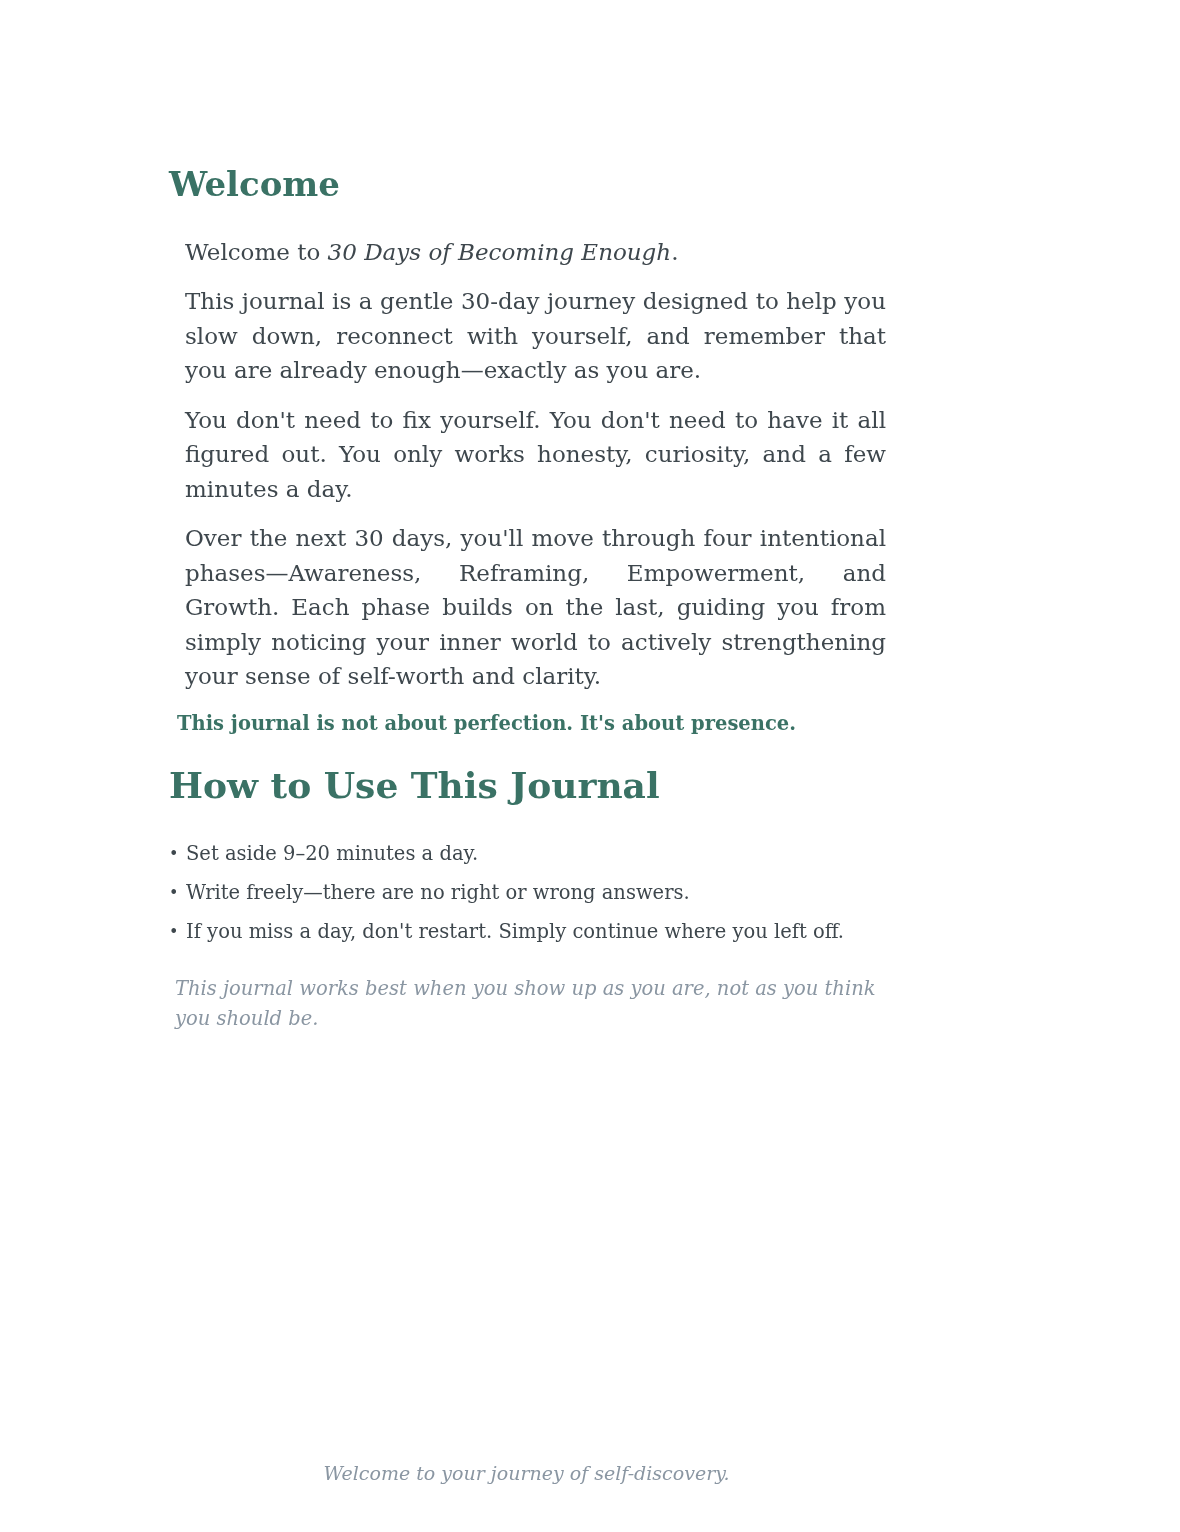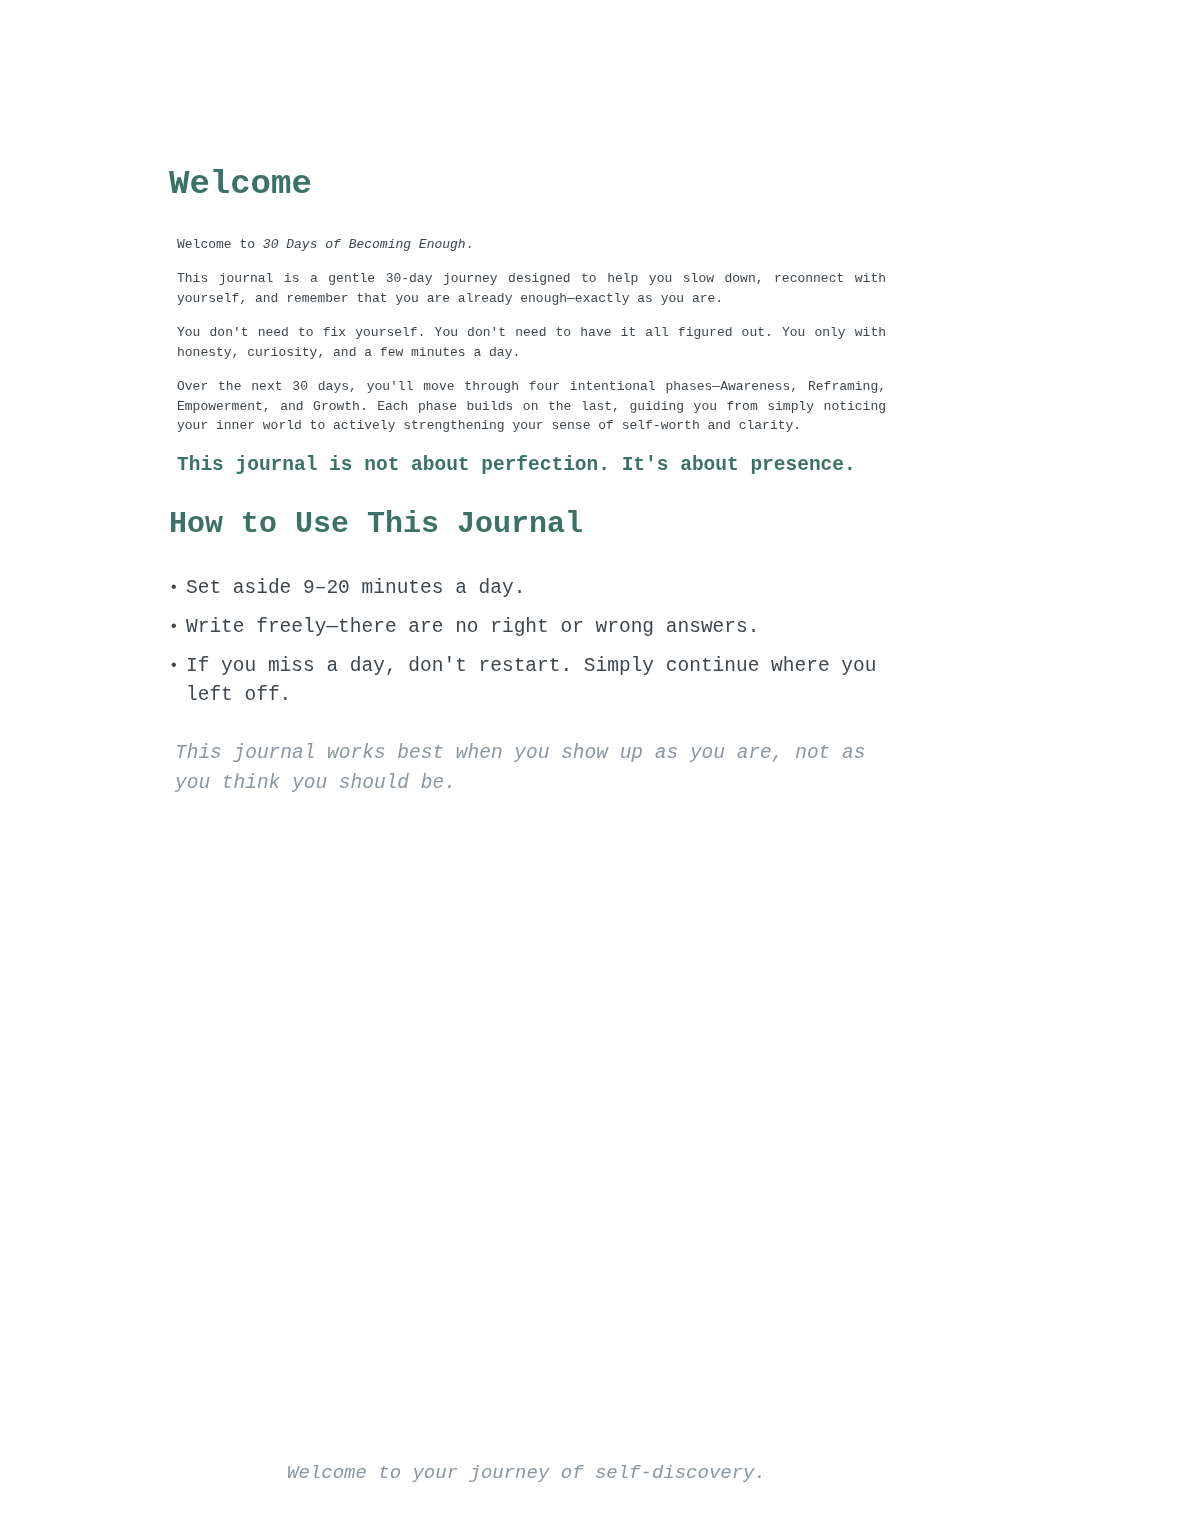--- a/index.html
+++ b/index.html
@@ -11,45 +11,44 @@
     width: 1180px;
     height: 1532px;
     font-family: "DejaVu Serif", "Liberation Serif", serif;
   }
   .page {
     position: relative;
     width: 1053px;
     height: 1532px;
     background: #ffffff;
     overflow: hidden;
-    font-family: Liberation Mono, monospace;
   }
   .content {
     padding: 164px 167px 0 169px;
     color: #3E474D;
   }
   h1.page-title {
     font-size: 34px;
     line-height: 1.2;
     font-weight: bold;
     color: #3A7265;
     margin: 0 0 30px 0;
   }
   h2.section-title {
-    font-size: 30px;
+    font-size: 36px;
     line-height: 1.2;
     font-weight: bold;
     color: #3A7265;
     margin: 6px 0 32px 0;
   }
   p.intro,
   p.body-para {
-    font-size: 13px;
+    font-size: 23px;
     line-height: 1.5;
-    margin: 0 0 15px 8px;
+    margin: 0 0 15px 16px;
   }
   p.body-para {
     text-align: justify;
   }
   em.book-title {
     font-style: italic;
   }
   p.emphasis {
     font-size: 19.5px;
     line-height: 1.5;
@@ -103,21 +102,21 @@
 
 <div class="page">
   <main class="content">
 
     <h1 class="page-title">Welcome</h1>
 
     <p class="intro"><span>Welcome to </span><em class="book-title">30 Days of Becoming Enough</em><span>.</span></p>
 
     <p class="body-para">This journal is a gentle 30-day journey designed to help you slow down, reconnect with yourself, and remember that you are already enough—exactly as you are.</p>
 
-    <p class="body-para">You don't need to fix yourself. You don't need to have it all figured out. You only with honesty, curiosity, and a few minutes a day.</p>
+    <p class="body-para">You don't need to fix yourself. You don't need to have it all figured out. You only works honesty, curiosity, and a few minutes a day.</p>
 
     <p class="body-para">Over the next 30 days, you'll move through four intentional phases—Awareness, Reframing, Empowerment, and Growth. Each phase builds on the last, guiding you from simply noticing your inner world to actively strengthening your sense of self-worth and clarity.</p>
 
     <p class="emphasis">This journal is not about perfection. It's about presence.</p>
 
     <h2 class="section-title">How to Use This Journal</h2>
 
     <ul class="how-to-list">
       <li>Set aside 9–20 minutes a day.</li>
       <li>Write freely—there are no right or wrong answers.</li>

